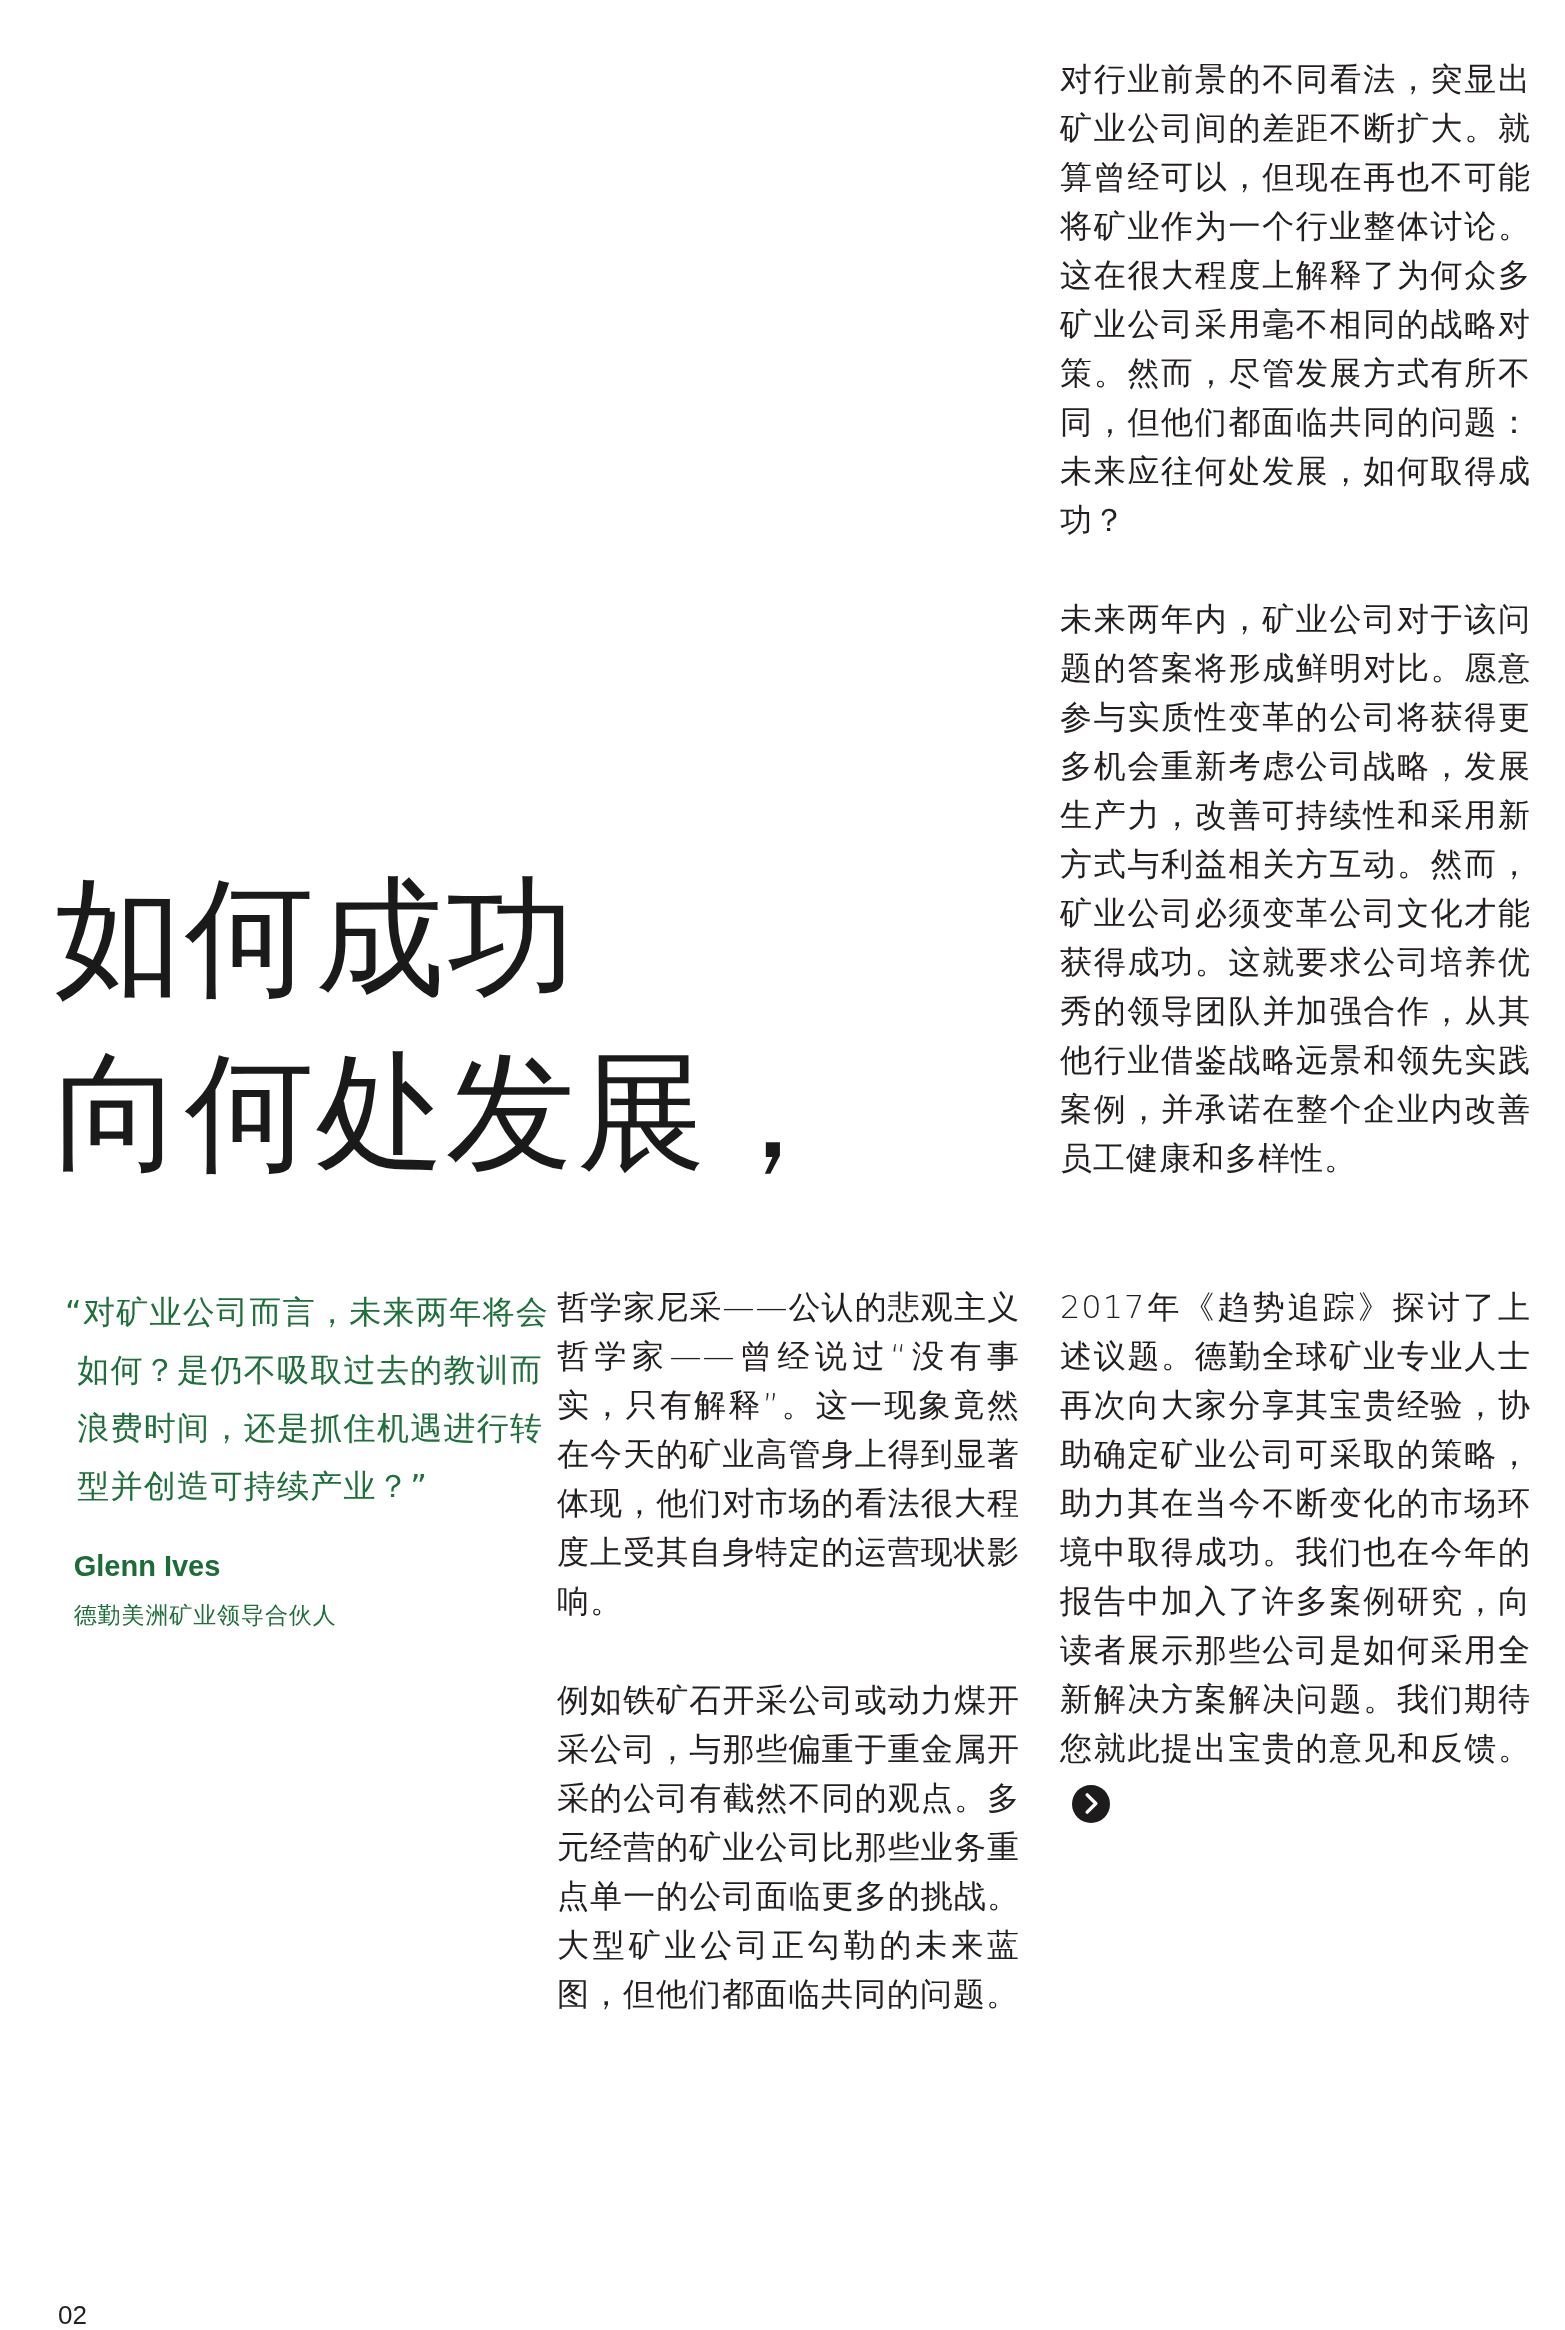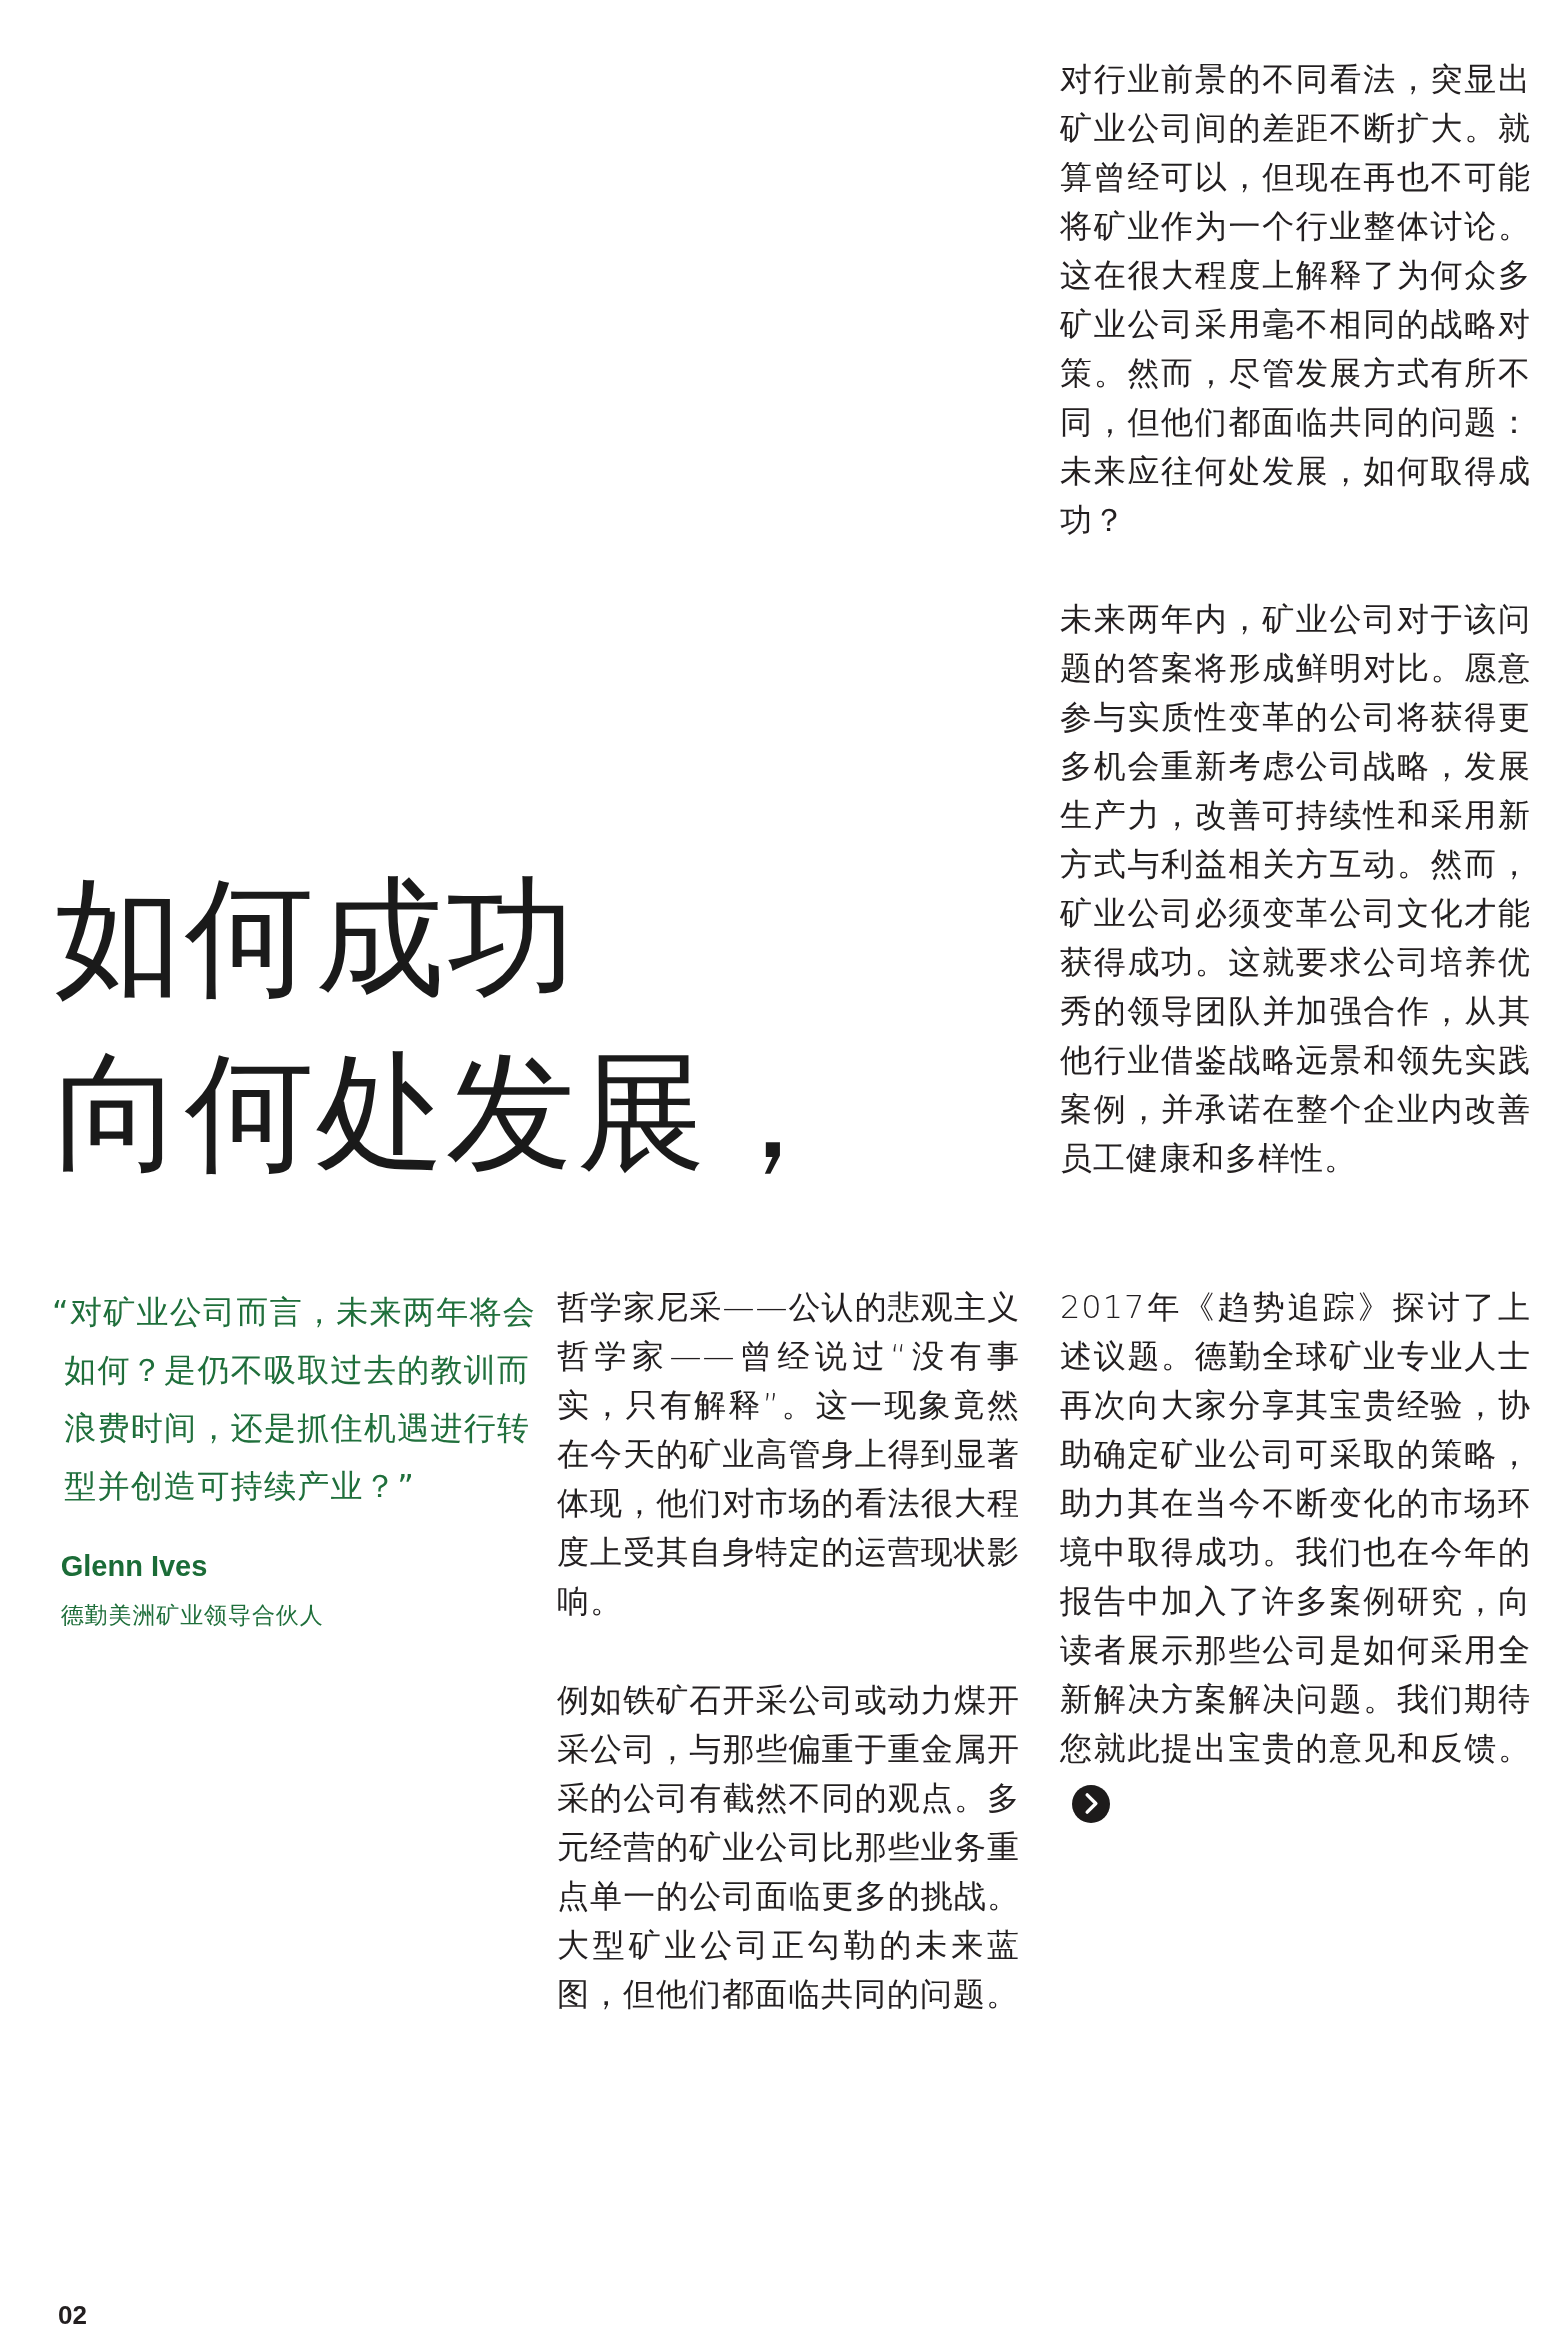--- a/index.html
+++ b/index.html
@@ -62,21 +62,21 @@
       font-weight: 200;
       letter-spacing: 1.7px;
       color: #1a1a1a;
       margin: 0;
       font-family: "DejaVu Sans", sans-serif;
     }
     .headline span { display: block; }
 
     .quote-block {
       position: absolute;
-      left: 52px;
+      left: 65px;
       top: 1266px;
       width: 489px;
       color: #1f6f3b;
     }
     .quote-text {
       font-size: 32px;
       line-height: 58px;
       letter-spacing: 1.3px;
       margin: 0;
       text-indent: -12.2px;
@@ -112,21 +112,21 @@
       margin-left: 12.2px;
       cursor: pointer;
     }
     .next-arrow svg { display: block; }
 
     .page-number {
       position: absolute;
       left: 58px;
       top: 2283px;
       font-family: "Liberation Sans", "DejaVu Sans", sans-serif;
-      font-weight: 700;
+      font-weight: 400;
       font-size: 26px;
       color: #231f20;
     }
   </style>
 </head>
 <body>
 
 <div class="page">
 
   <div class="body-col col-right">

